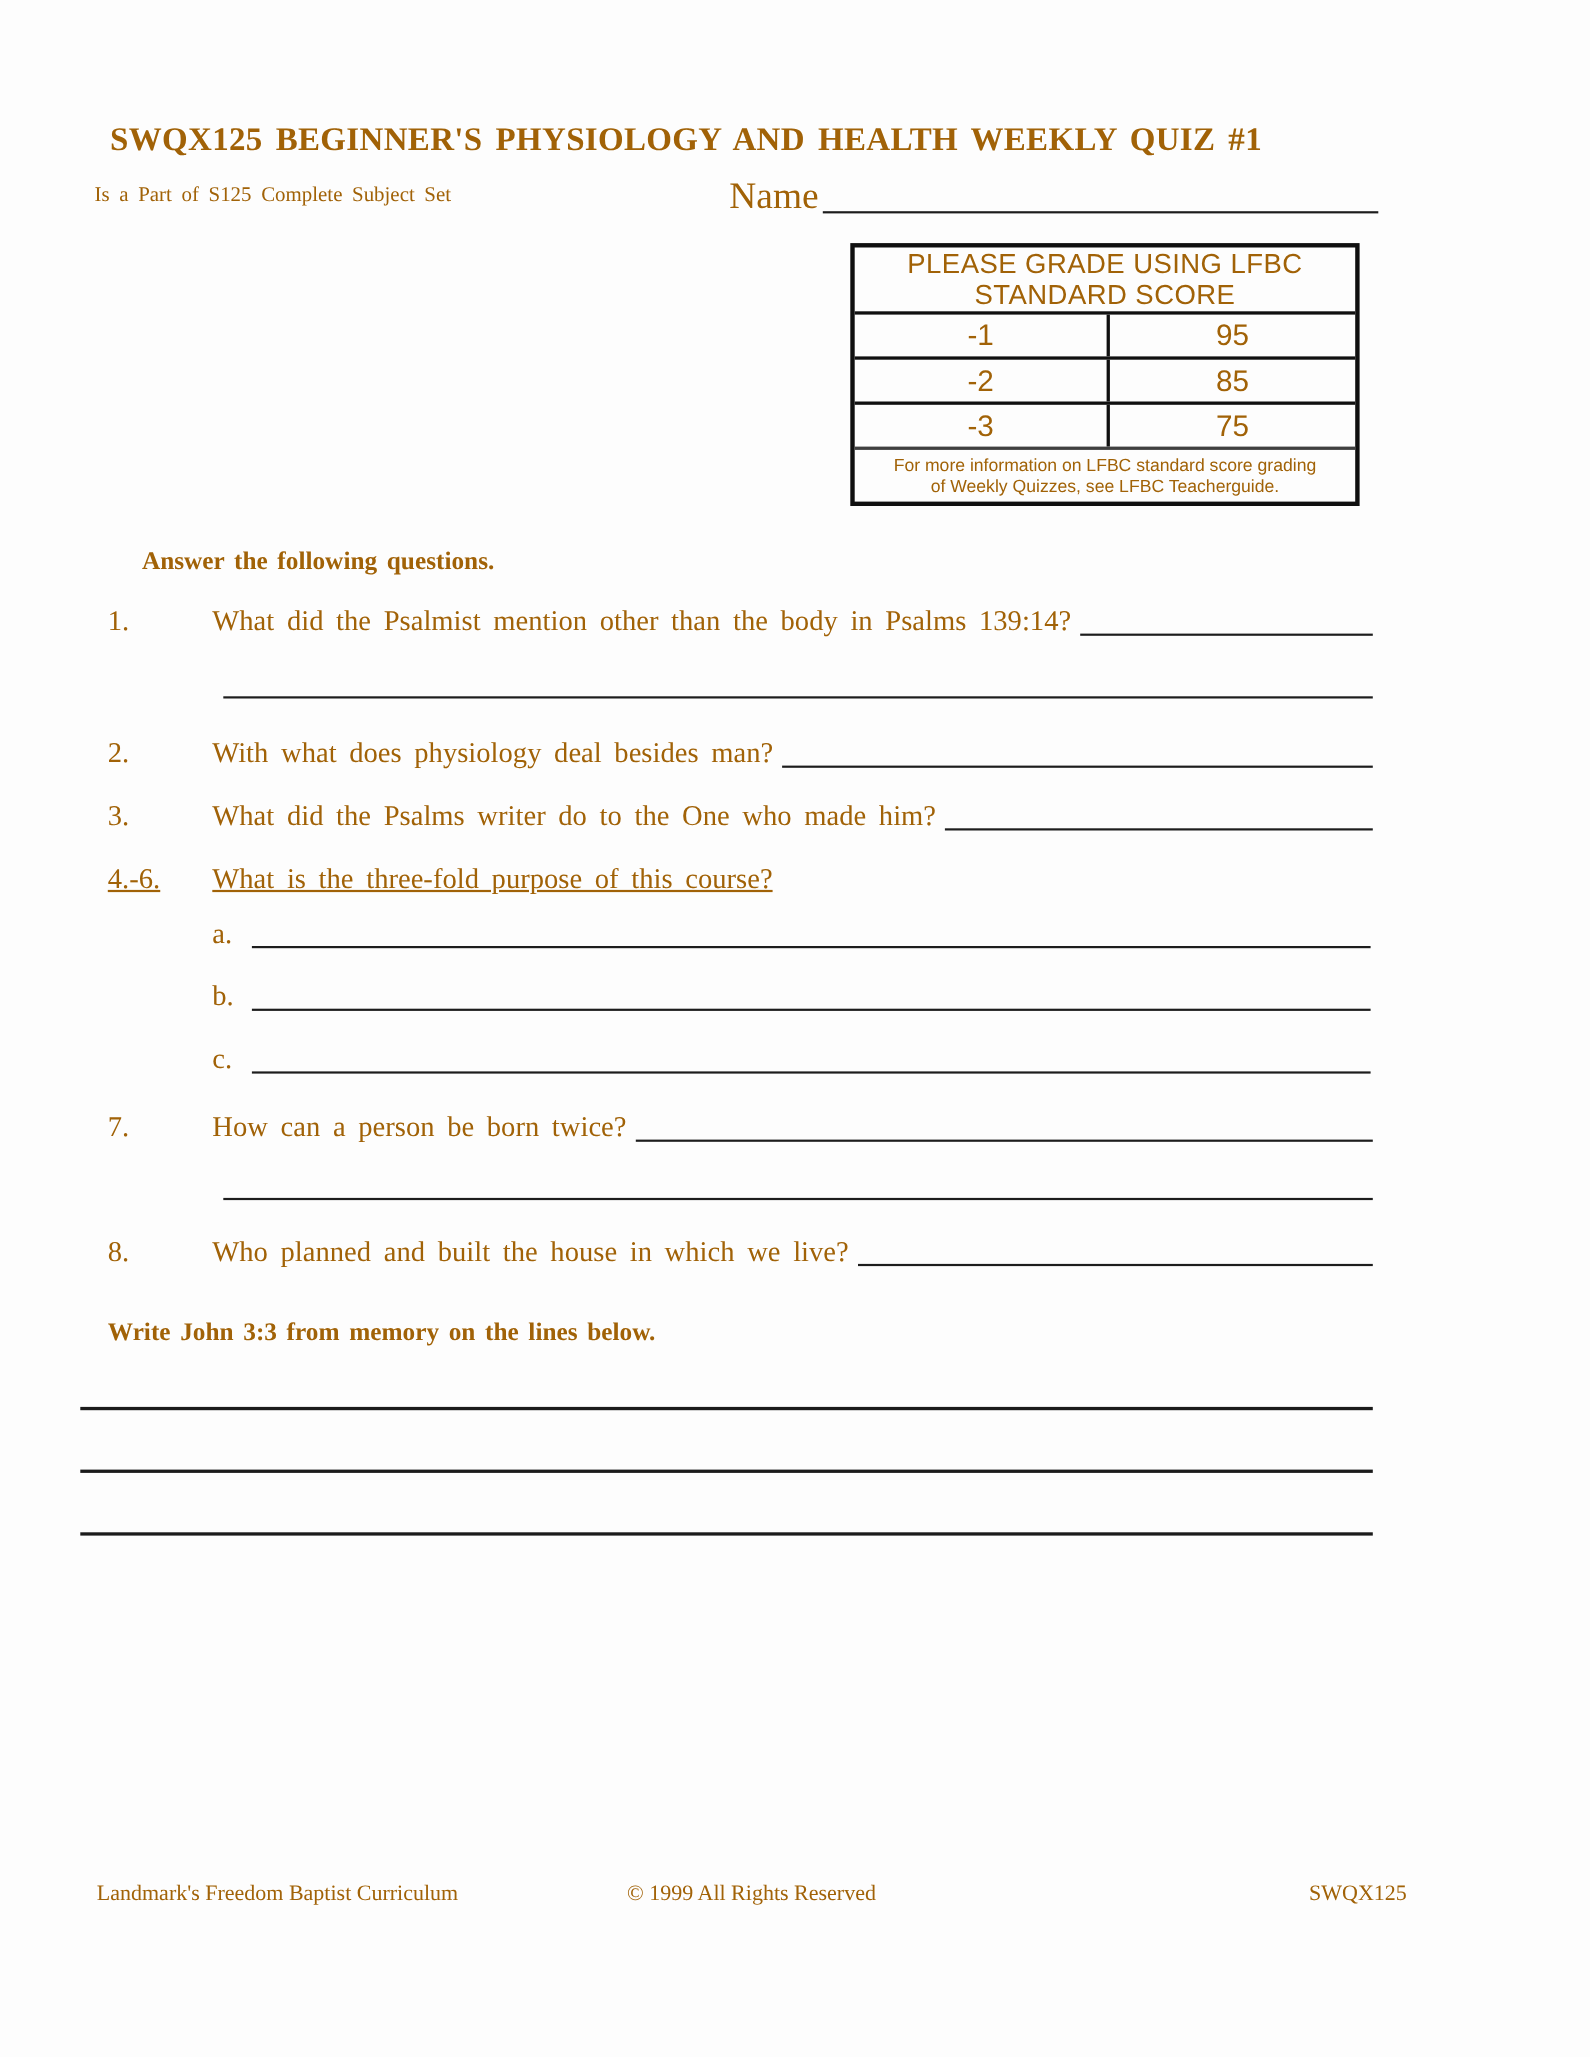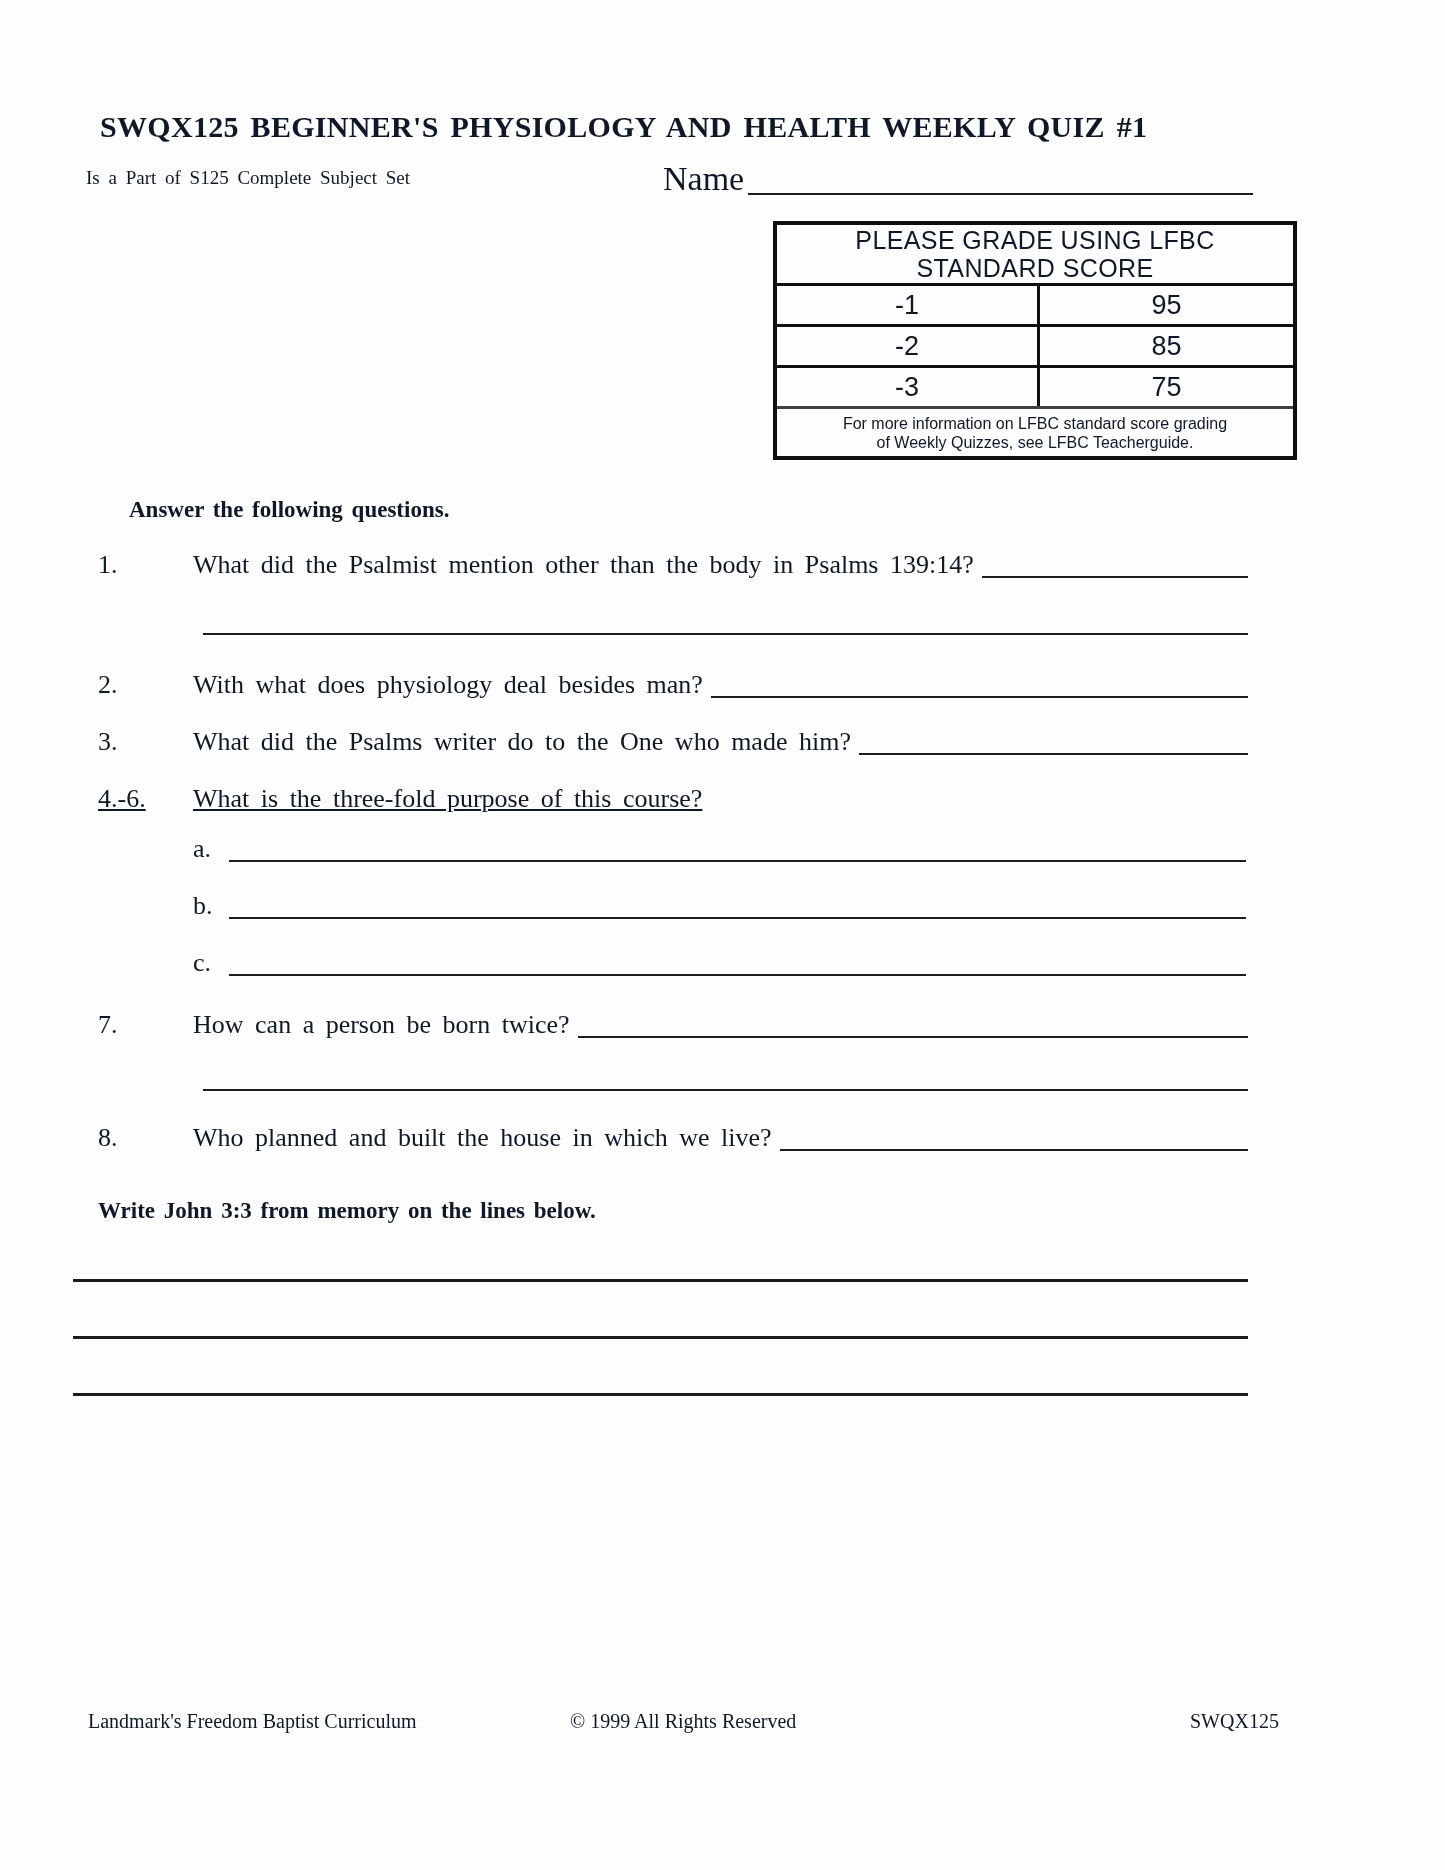--- a/index.html
+++ b/index.html
@@ -1,21 +1,21 @@
 <!DOCTYPE html>
 <html><head>
 <meta charset="utf-8">
 <style>
   html,body { margin:0; padding:0; background:#e8e8e8; }
   .page {
     position:relative;
     width:1445px; height:1870px;
     margin:0 auto;
     background:#fdfdfd;
-    color:#0f172a;
+    color:#a16207;
     font-family:"Liberation Serif", serif;
     overflow:hidden;
   }
   
   .title {
     position:absolute; left:100px; top:110px;
     font-size:30px; font-weight:bold; letter-spacing:0.3px; word-spacing:4px;
     white-space:nowrap;
   }
   .subtitle {
@@ -29,21 +29,21 @@
   }
   .name-row .name-label { flex:none; padding-right:4px; }
   .fill-line {
     flex:1 1 auto; min-width:30px; height:1px;
     border-bottom:2px solid #1d1d1d;
     transform:translateY(5px);
   }
   
   .grade-table {
     position:absolute; left:773px; top:221px;
-    width:524px; height:239px;
+    width:463px; height:239px;
     border:4px solid #101010;
     box-sizing:border-box;
     display:flex; flex-direction:column;
     font-family:"Liberation Sans", sans-serif;
     background:#fdfdfd;
   }
   .gt-header {
     height:58px; flex:none;
     display:flex; flex-direction:column; align-items:center; justify-content:center;
     font-size:25px; line-height:28px; letter-spacing:0.4px;

